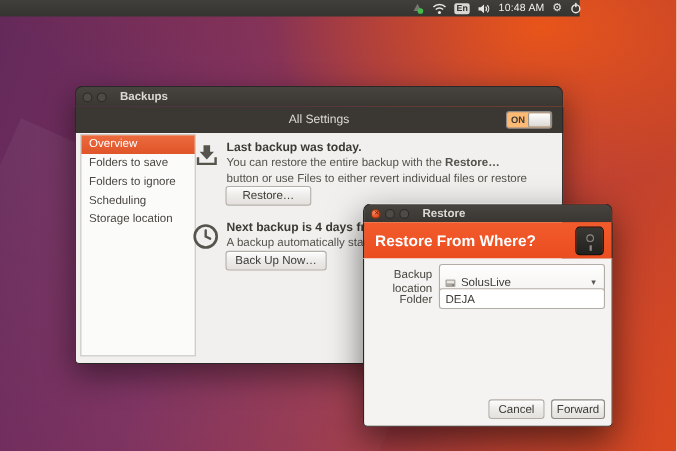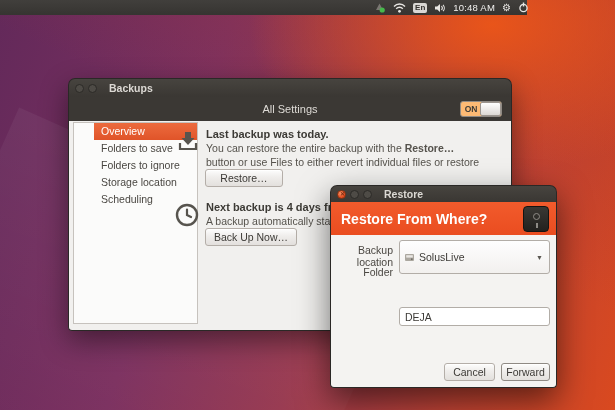--- a/index.html
+++ b/index.html
@@ -66,22 +66,22 @@
   .switch .on-label { width:20px; text-align:center; font-size:8.5px; font-weight:bold; color:#3c3a36; line-height:14px; }
   .switch .handle {
     position:absolute; right:0; top:0; width:21px; height:14px;
     background:linear-gradient(#ffffff,#dcd8d4); border:1px solid #9b958f; border-radius:2px;
   }
   .content {
     position:absolute; left:0; top:43px; width:444px; height:210px;
     background:#f1f0ee; border:1px solid #2a2826; border-top:none; border-radius:0 0 4px 4px;
   }
   .sidebar {
-    position:absolute; left:4px; top:1px; width:125px; height:202px;
-    background:#fbfbfa; border:1px solid #c6c2bd;padding-left:20px;
+    position:absolute; left:4px; top:1px; width:105px; height:202px;
+    background:#fbfbfa; border:1px solid #c6c2bd;
   }
   .side-item { height:17px; line-height:17px; font-size:10.5px; color:#4a4742; padding-left:7px; }
   .side-item.selected {
     background:linear-gradient(#ec6b3e,#e05429); color:#ffffff;
   }
   .h-line { font-size:11px; font-weight:bold; color:#3c3a35; }
   .p-line { font-size:10.5px; color:#55524c; line-height:1.32; }
   .gbtn {
     font-family:"Liberation Sans", sans-serif;
     font-size:10.5px; color:#3c3a36; text-align:center;
@@ -116,21 +116,21 @@
   .combo {
     position:absolute; left:68px; width:151px; height:34px;
     background:linear-gradient(#fefefe,#f2f0ee); border:1px solid #b2ada7; border-radius:3px;
     display:flex; align-items:center; padding:0 4px; gap:4px;
   }
   .combo .val { font-size:10.5px; color:#3c3a36; flex:1; }
   .combo .arrow { font-size:7px; color:#5a5751; padding-right:2px; }
   .tinput {
     position:absolute; left:68px; width:151px; height:19px;
     background:#ffffff; border:1px solid #b2ada7; border-radius:3px;
-    font-family:"Liberation Sans", sans-serif; font-size:10.5px; color:#3c3a36; padding:0 5px;margin-top:45px;
+    font-family:"Liberation Sans", sans-serif; font-size:10.5px; color:#3c3a36; padding:0 5px;
   }
   .dlg-btn { position:absolute; height:18px; }
 </style>
 </head>
 <body>
 
 <div class="desktop">
   <div class="facet facet1"></div>
 
   <div class="topbar">
@@ -170,22 +170,22 @@
       <span class="switch">
         <span class="on-label">ON</span>
         <span class="handle"></span>
       </span>
     </div>
     <div class="content">
       <div class="sidebar">
         <div class="side-item selected">Overview</div>
         <div class="side-item">Folders to save</div>
         <div class="side-item">Folders to ignore</div>
+        <div class="side-item">Scheduling</div>
         <div class="side-item">Storage location</div>
-        <div class="side-item">Scheduling</div>
       </div>
 
       <svg width="22" height="22" viewBox="0 0 22 22" style="position:absolute; left:108px; top:9px;">
         <polygon points="8,2 14,2 14,8 17.5,8 11,15 4.5,8 8,8" fill="#57544e"></polygon>
         <path d="M3 13 V19 H19 V13" stroke="#57544e" stroke-width="2.2" fill="none"></path>
       </svg>
       <div class="h-line" style="position:absolute; left:137px; top:7px;">Last backup was today.</div>
       <div class="p-line" style="position:absolute; left:137px; top:21px; width:278px;"><span>You can restore the entire backup with the </span><b>Restore…</b><span> button or use Files to either revert individual files or restore missing ones.</span></div>
       <button class="gbtn" style="position:absolute; left:136px; top:48px; width:78px; height:18px;">Restore…</button>
 

